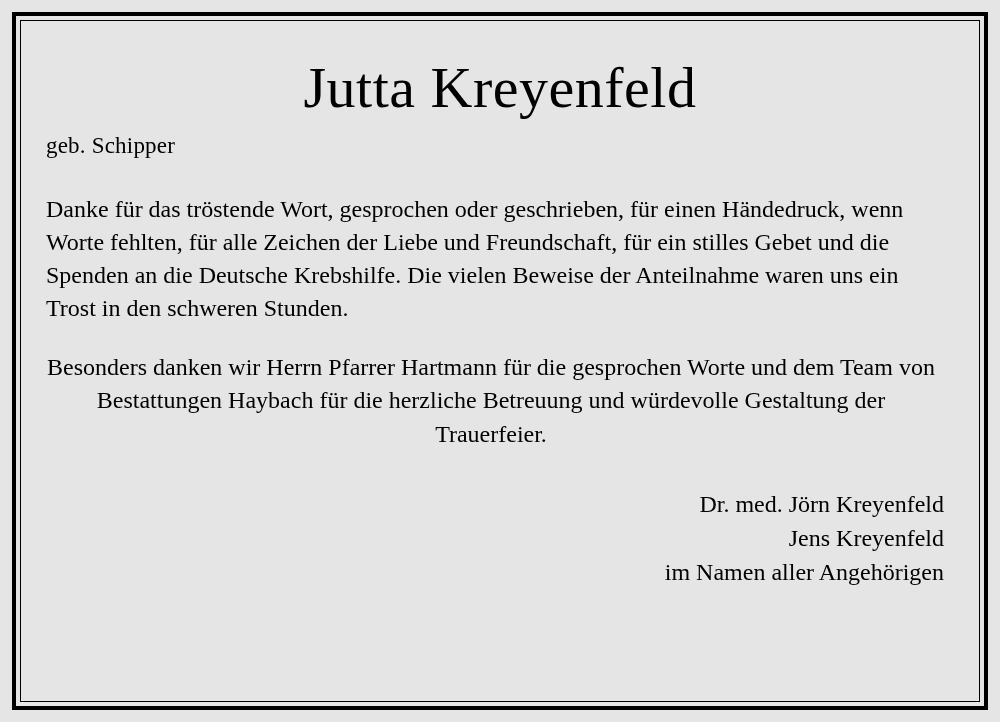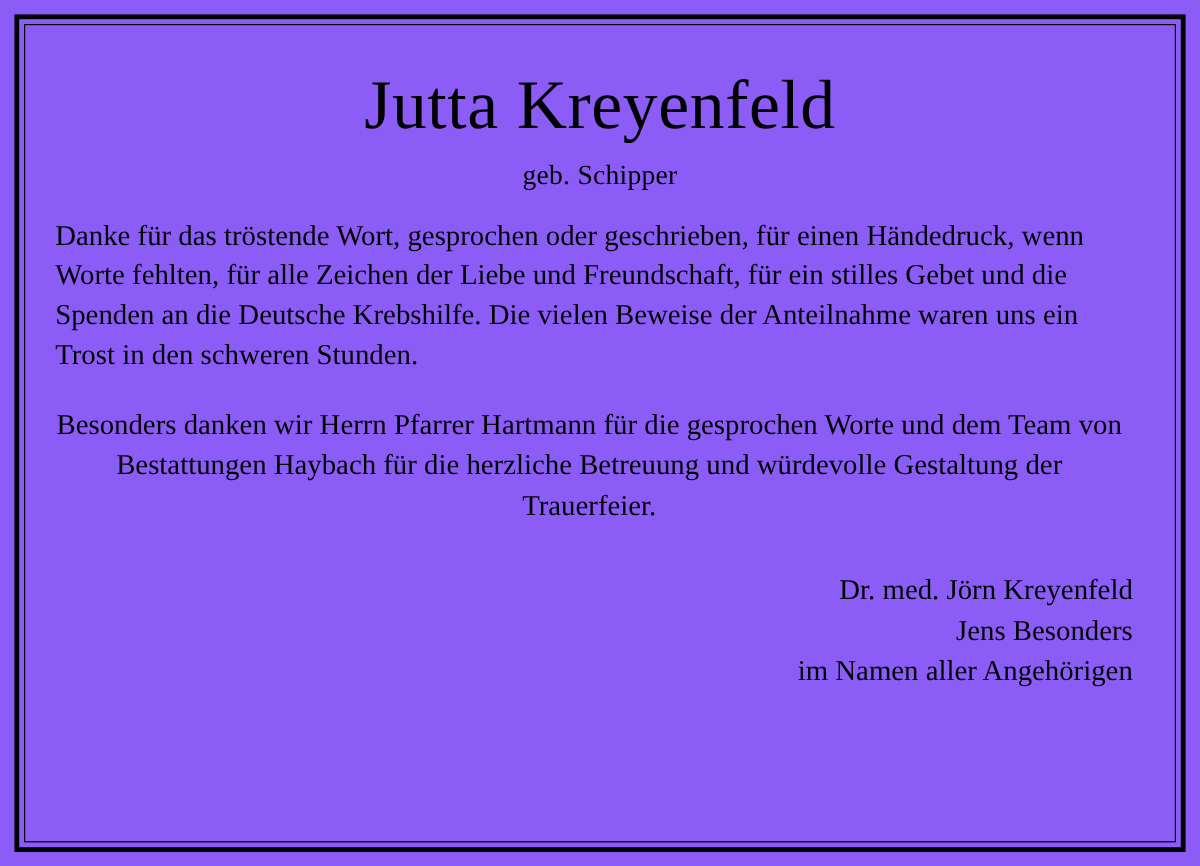--- a/index.html
+++ b/index.html
@@ -11,21 +11,21 @@
     width: 1000px;
     height: 722px;
     font-family: "Liberation Serif", serif;
     color: #000000;
     overflow: hidden;
   }
   .page {
     position: relative;
     width: 1000px;
     height: 722px;
-    background: #8b5cf6;
+    background: #e5e5e5;
     box-sizing: border-box;
     padding: 8px;
   }
   .frame-outer {
     position: absolute;
     left: 12px;
     top: 12px;
     right: 12px;
     bottom: 12px;
     border: 4px solid #000000;
@@ -50,35 +50,34 @@
   }
   .name {
     text-align: center;
     font-size: 58px;
     line-height: 1.05;
     font-weight: 400;
     letter-spacing: 0.5px;
     margin-top: 18px;
   }
   .maiden {
-    text-align: center;
     font-size: 23px;
     margin-top: 14px;
     letter-spacing: 0.2px;
   }
   .date {
     text-align: center;
     font-size: 23px;
     margin-top: 12px;
     letter-spacing: 0.2px;
   }
   .body-text {
     font-size: 24px;
     line-height: 1.38;
-    margin-top: 22px;
+    margin-top: 34px;
     text-align: left;
     width: 890px;
   }
   .body-text.second {
     margin-top: 26px;
     text-align: center;
   }
   .signatures {
     margin-top: 36px;
     text-align: right;
@@ -105,18 +104,18 @@
 
   <div class="content">
     <div class="name">Jutta Kreyenfeld</div>
     <div class="maiden">geb. Schipper</div>
 
     <div class="body-text">Danke für das tröstende Wort, gesprochen oder geschrieben, für einen Händedruck, wenn Worte fehlten, für alle Zeichen der Liebe und Freundschaft, für ein stilles Gebet und die Spenden an die Deutsche Krebshilfe. Die vielen Beweise der Anteilnahme waren uns ein Trost in den schweren Stunden.</div>
     <div class="body-text second">Besonders danken wir Herrn Pfarrer Hartmann für die gesprochen Worte und dem Team von Bestattungen Haybach für die herzliche Betreuung und würdevolle Gestaltung der Trauerfeier.</div>
 
     <div class="signatures">
       <span class="signature-line">Dr. med. Jörn Kreyenfeld</span>
-      <span class="signature-line">Jens Besonders</span>
+      <span class="signature-line">Jens Kreyenfeld</span>
       <span class="signature-line">im Namen aller Angehörigen</span>
     </div>
 
   </div>
 </div>
 
 </body></html>

